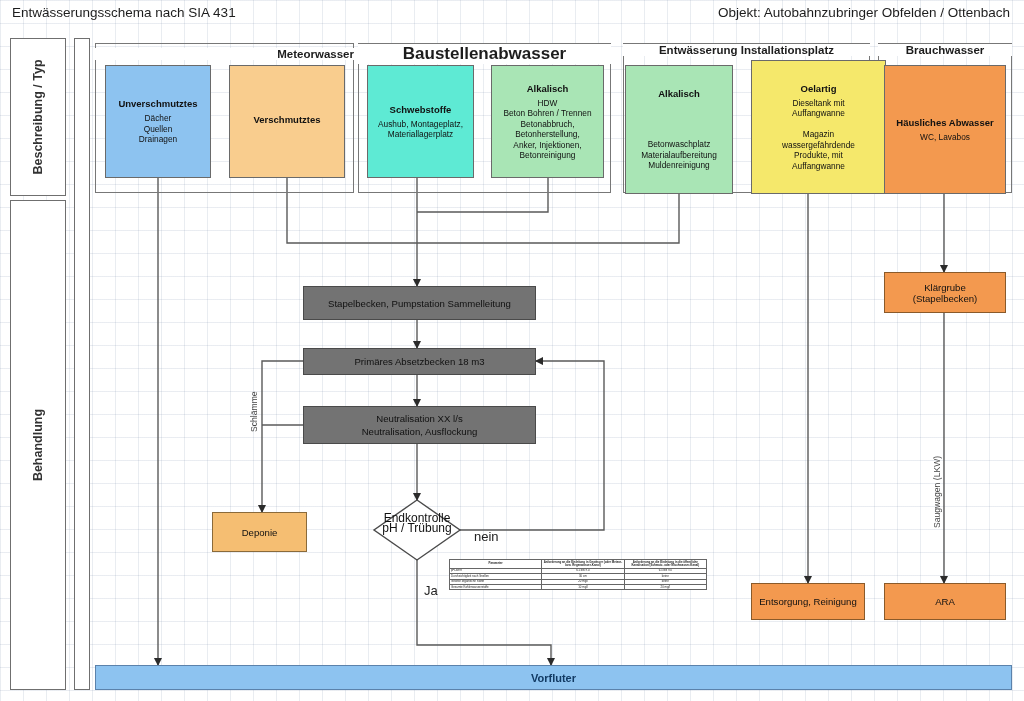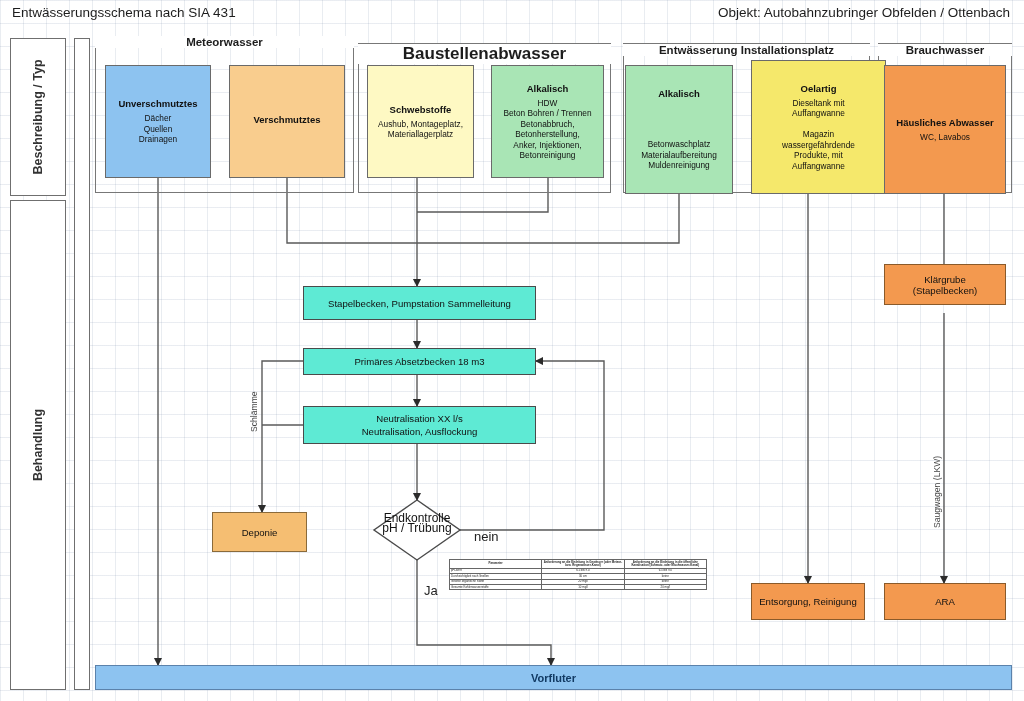--- a/index.html
+++ b/index.html
@@ -15,21 +15,21 @@
   .ttl{position:absolute;font-size:13.5px;color:#1d1d1d;white-space:nowrap;}
   .box{position:absolute;box-sizing:border-box;display:flex;flex-direction:column;
        align-items:center;justify-content:center;text-align:center;color:#111;}
   .grp{position:absolute;box-sizing:border-box;border:1.5px solid #777;background:transparent;}
   .sidebar{position:absolute;box-sizing:border-box;border:1.5px solid #6f6f6f;background:#fff;
            display:flex;align-items:center;justify-content:center;}
   .vtxt{transform:rotate(-90deg);white-space:nowrap;font-weight:bold;font-size:12.5px;color:#333;}
   .src{border:1.5px solid #6a6a6a;}
   .hdr{font-weight:bold;font-size:9.5px;line-height:12px;margin-bottom:3px;}
   .sub{font-size:8.3px;line-height:10.5px;}
-  .proc{background:#5eead4;border:1.4px solid #4a4a4a;font-size:9.6px;line-height:13px;}
+  .proc{background:#737373;border:1.4px solid #4a4a4a;font-size:9.6px;line-height:13px;}
   .orangebox{background:#f5be72;border:1.5px solid #8a6a3a;font-size:9.6px;}
   .flat-orange{background:#f3994f;border:1.5px solid #8a5a2a;font-size:9.6px;}
   .blue-bar{background:#8dc3f0;border:1.5px solid #5b82ab;font-weight:bold;font-size:11px;color:#123a63;}
   .edgelab{position:absolute;font-size:13px;color:#222;}
   .vlab{position:absolute;font-size:8.6px;color:#444;transform:rotate(-90deg);
         transform-origin:left top;white-space:nowrap;}
   .diamond-txt{position:absolute;font-size:12px;line-height:10px;text-align:center;color:#111;}
   table.param{position:absolute;border-collapse:collapse;background:#fff;font-size:2.9px;
               border:0.8px solid #555;table-layout:fixed;}
   table.param td,table.param th{border:0.7px solid #666;padding:0.5px 1px;color:#222;
@@ -95,37 +95,37 @@
   <div class="sidebar" style="left:10px;top:200px;width:56px;height:490px;">
     <span class="vtxt">Behandlung</span>
   </div>
   <div class="sidebar" style="left:74px;top:38px;width:16px;height:652px;border:1.5px solid #6f6f6f;"></div>
 
   <div class="grp" style="left:95px;top:43px;width:259px;height:150px;"></div>
   <div class="grp" style="left:358px;top:43px;width:253px;height:150px;"></div>
   <div class="grp" style="left:623px;top:43px;width:247px;height:150px;"></div>
   <div class="grp" style="left:878px;top:43px;width:134px;height:150px;"></div>
 
-  <div class="ttl" style="left:95px;top:36px;width:259px;text-align:center;font-size:11.5px;font-weight:bold;background:#fff;">Meteorwasser</div>
+  <div class="ttl" style="left:95px;top:48px;width:259px;text-align:right;font-size:11.5px;font-weight:bold;background:#fff;">Meteorwasser</div>
   <div class="ttl" style="left:358px;top:44px;width:253px;text-align:center;font-size:17px;font-weight:bold;background:#fff;">Baustellenabwasser</div>
   <div class="ttl" style="left:623px;top:44px;width:247px;text-align:center;font-size:11.5px;font-weight:bold;background:#fff;">Entwässerung Installationsplatz</div>
   <div class="ttl" style="left:878px;top:44px;width:134px;text-align:center;font-size:11.5px;font-weight:bold;background:#fff;">Brauchwasser</div>
 
   <div class="box src" style="left:105px;top:65px;width:106px;height:113px;background:#8dc3f0;">
     <div class="hdr">Unverschmutztes</div>
     <div class="sub" style="white-space:pre-line;">Dächer
 Quellen
 Drainagen</div>
   </div>
 
   <div class="box src" style="left:229px;top:65px;width:116px;height:113px;background:#f9cd8e;">
     <div class="hdr">Verschmutztes</div>
   </div>
 
-  <div class="box src" style="left:367px;top:65px;width:107px;height:113px;background:#fef9c3;">
+  <div class="box src" style="left:367px;top:65px;width:107px;height:113px;background:#5eead4;">
     <div class="hdr">Schwebstoffe</div>
     <div class="sub" style="white-space:pre-line;">Aushub, Montageplatz,
 Materiallagerplatz</div>
   </div>
 
   <div class="box src" style="left:491px;top:65px;width:113px;height:113px;background:#a9e5b5;">
     <div class="hdr">Alkalisch</div>
     <div class="sub" style="white-space:pre-line;">HDW
 Beton Bohren / Trennen
 Betonabbruch,
@@ -170,21 +170,21 @@
 Neutralisation, Ausflockung</div>
   </div>
 
   <div class="box orangebox" style="left:212px;top:512px;width:95px;height:40px;">
     <div>Deponie</div>
   </div>
 
   <div class="diamond-txt" style="left:374px;top:513px;width:86px;white-space:pre-line;">Endkontrolle
 pH / Trübung</div>
 
-  <div class="box flat-orange" style="left:884px;top:264px;width:122px;height:41px;">
+  <div class="box flat-orange" style="left:884px;top:272px;width:122px;height:41px;">
     <div style="white-space:pre-line;">Klärgrube
 (Stapelbecken)</div>
   </div>
 
   <div class="box flat-orange" style="left:751px;top:583px;width:114px;height:37px;">
     <div>Entsorgung, Reinigung</div>
   </div>
 
   <div class="box flat-orange" style="left:884px;top:583px;width:122px;height:37px;">
     <div>ARA</div>

